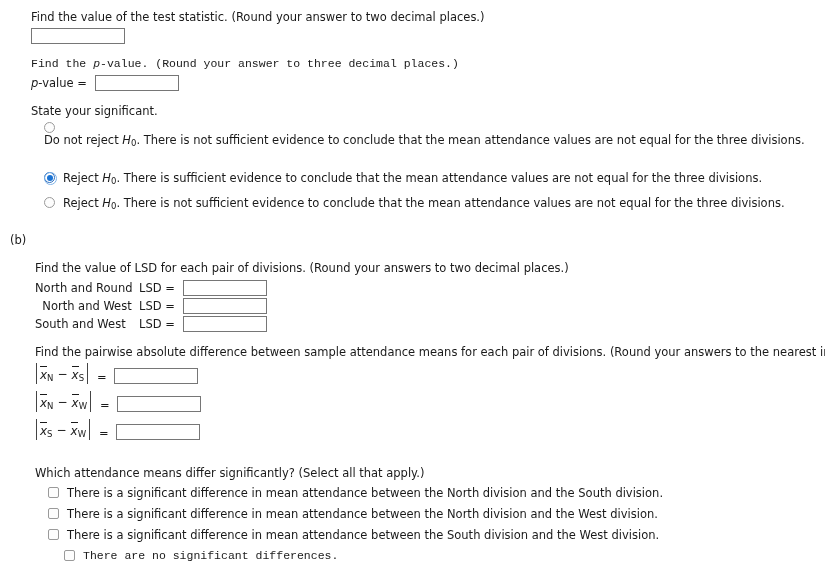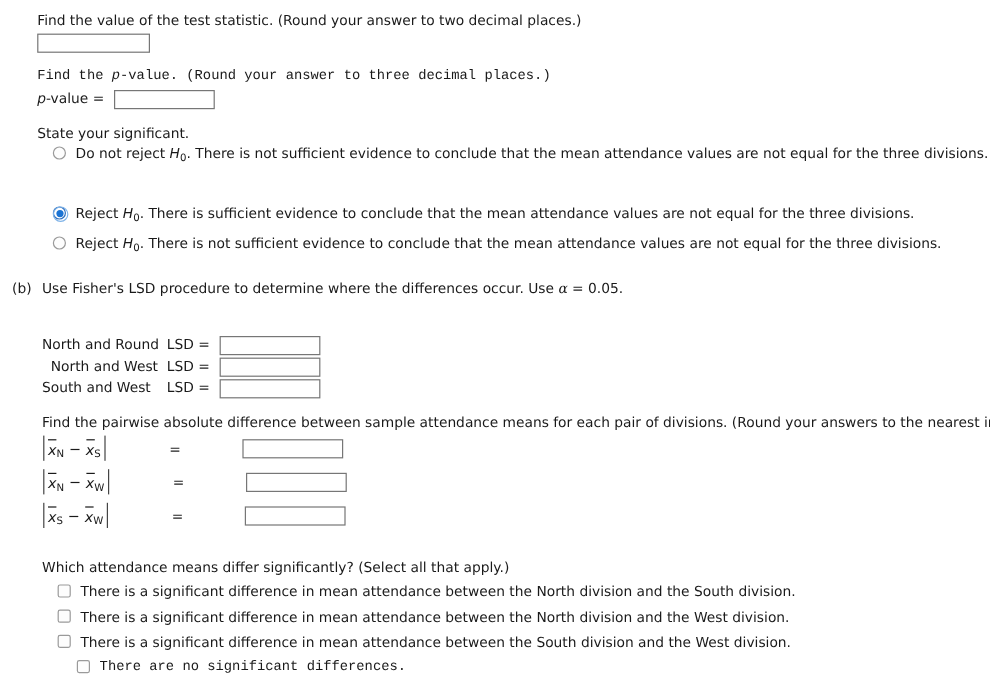--- a/index.html
+++ b/index.html
@@ -100,23 +100,22 @@
     background: #fdfdfd;
     margin-right: 8px;
     margin-top: 1px;
     flex: none;
   }
 
   
   .mathrow {
     position: absolute;
     display: flex;
-    align-items: center;
+    align-items: flex-end;
     white-space: nowrap;
-    gap: 44px;
   }
   .absexp {
     display: inline-flex;
     align-items: center;
     border-left: 1px solid #444;
     border-right: 1px solid #444;
     padding: 0 3px;
     height: 21px;
     font-style: italic;
     font-size: 12px;
@@ -166,42 +165,40 @@
     <span>Find the </span><i class="var">p</i><span>-value. (Round your answer to three decimal places.)</span>
   </div>
 
   <div class="line q-text" style="left:31px; top:75px;">
     <i class="var">p</i><span>-value =</span>
     <input class="tbox tbox-md" type="text" style="margin-left: 4px;" value="">
   </div>
 
   <div class="line q-text" style="left:31px; top:104px;">State your significant.</div>
 
-  <div class="opt-row" style="left:44px; top:121px;">
+  <div class="opt-row" style="left:44px; top:121px;flex-direction:column;">
     <span class="radio"></span>
     <span class="q-text"><span>Do not reject </span><i class="var">H</i><span class="sub0">0</span><span>. There is not sufficient evidence to conclude that the mean attendance values are not equal for the three divisions.</span></span>
   </div>
 
 
   <div class="opt-row" style="left:44px; top:171px;">
     <span class="radio checked"></span>
     <span class="q-text"><span>Reject </span><i class="var">H</i><span class="sub0">0</span><span>. There is sufficient evidence to conclude that the mean attendance values are not equal for the three divisions.</span></span>
   </div>
 
   <div class="opt-row" style="left:44px; top:196px;">
     <span class="radio"></span>
     <span class="q-text"><span>Reject </span><i class="var">H</i><span class="sub0">0</span><span>. There is not sufficient evidence to conclude that the mean attendance values are not equal for the three divisions.</span></span>
   </div>
 
   <div class="line q-text" style="left:10px; top:233px;">(b)</div>
 
-  <div class="line q-text" style="left:35px; top:233px;">
-    <span>Use Fisher's LSD procedure to determine where the differences occur. Use </span><span class="alpha">α</span><span> = 0.05.</span>
-  </div>
-
+
+  <div class="line q-text" style="left:35px; top:261px;">Find the value of LSD for each pair of divisions. (Round your answers to two decimal places.)</div>
 
   <div class="line q-text" style="left:35px; top:280px;">
     <span style="display:inline-block; width:104px;">North and Round</span><span style="display:inline-block; width:44px;">LSD  =</span><input class="tbox tbox-lsd" type="text" value="" style="">
   </div>
 
   <div class="line q-text" style="left:35px; top:298px;">
     <span style="display:inline-block; width:104px;text-align:center;">North and West</span><span style="display:inline-block; width:44px;">LSD  =</span><input class="tbox tbox-lsd" type="text" value="" style="">
   </div>
 
   <div class="line q-text" style="left:35px; top:316px;">

